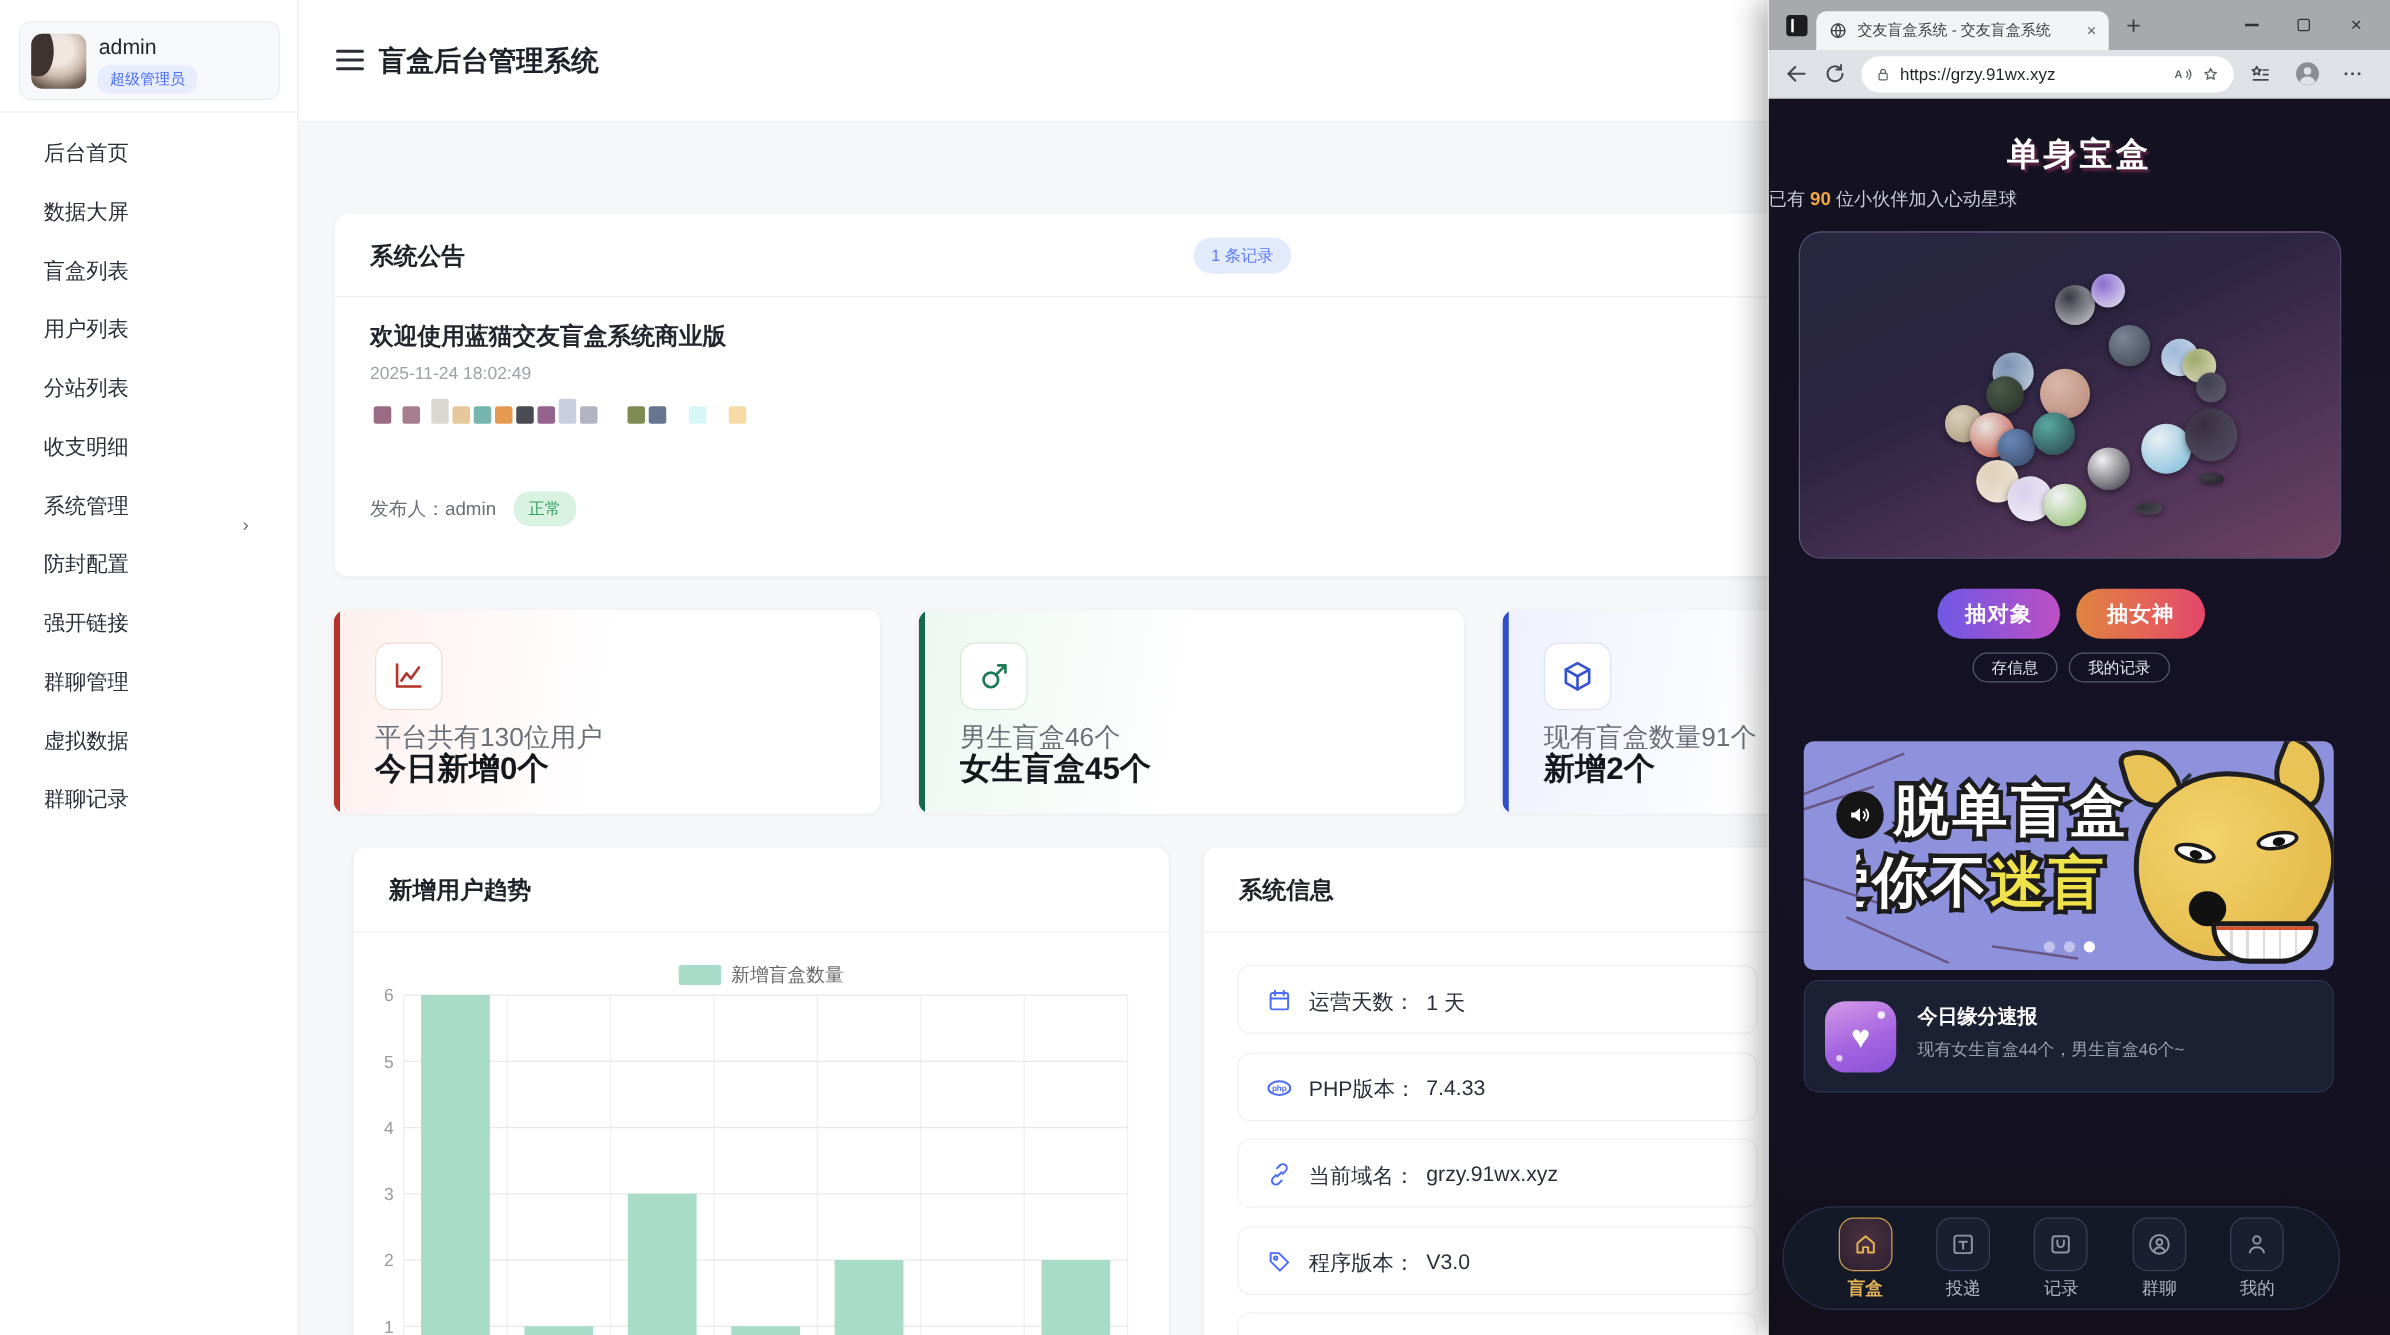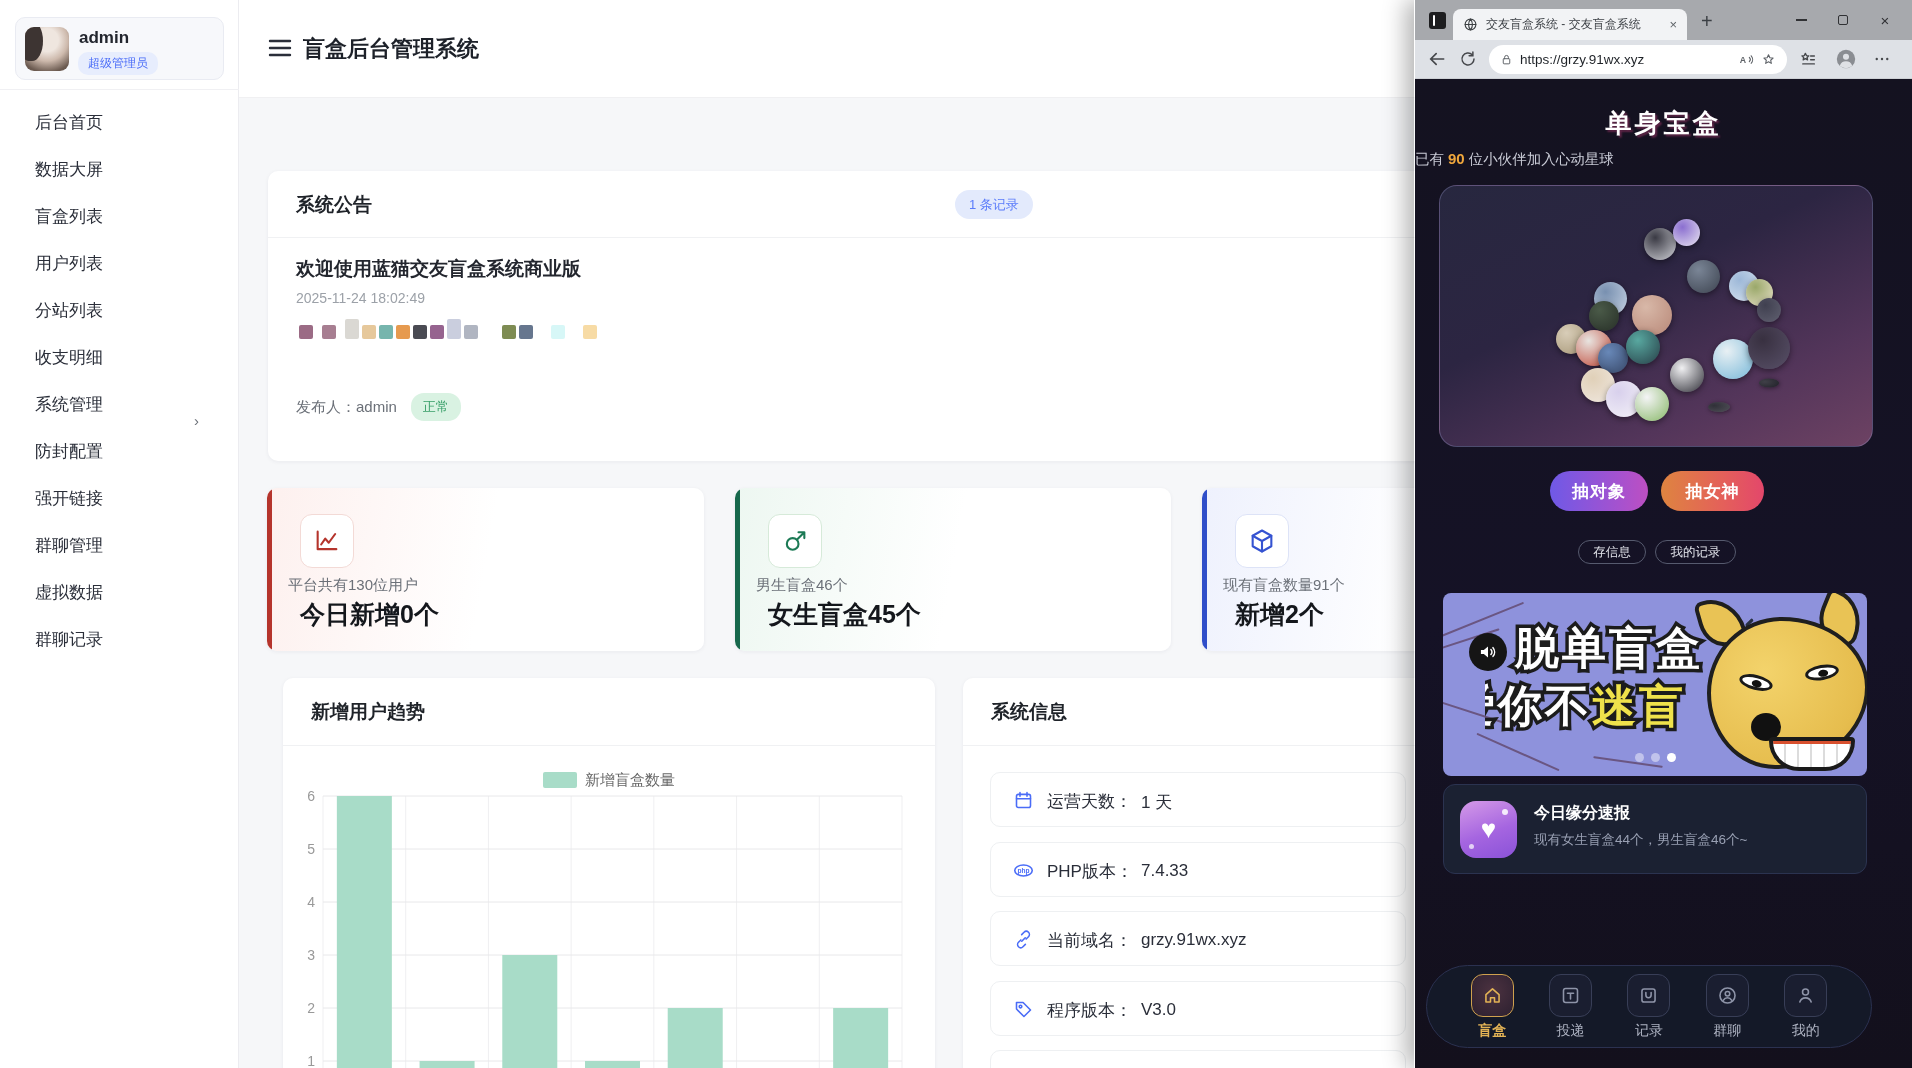--- a/index.html
+++ b/index.html
@@ -12,21 +12,21 @@
   
   .admin-header{position:absolute;left:239px;top:0;right:0;height:98px;background:#fff;border-bottom:1px solid #f0f0f2}
   .hamburger{position:absolute;left:29px;top:38px;width:24px;height:20px;color:#2a2e39;cursor:pointer}
   .admin-title{position:absolute;left:64px;top:34px;font-size:22px;font-weight:700;color:#1d2129}
 
   .sidebar{position:absolute;left:0;top:0;width:239px;height:1068px;background:#fff;border-right:1px solid #ececf0;z-index:2}
   .user-card{position:absolute;left:15px;top:17px;width:209px;height:63px;background:#f7f8fb;border:1px solid #e9ebf2;border-radius:10px;cursor:pointer}
   .avatar{position:absolute;left:9px;top:9px;width:44px;height:44px;border-radius:9px;
           background:radial-gradient(circle at 50% 30%,#efe6df 0 30%,#cdb9ac 55%,#6b5a50 85%);overflow:hidden}
   .avatar::after{content:"";position:absolute;left:-4px;top:-6px;width:22px;height:40px;background:#3d3432;border-radius:0 60% 60% 40%}
-  .user-name{position:absolute;left:63px;top:10px;font-size:17px;font-weight:700;color:#23262e}
+  .user-name{position:absolute;left:63px;top:10px;font-size:17px;font-weight:400;color:#23262e}
   .role-badge{position:absolute;left:62px;top:34px;font-size:12px;color:#4a6cf8;background:#e7edfd;border-radius:10px;padding:3px 10px}
   .side-sep{position:absolute;left:0;top:89px;width:239px;height:1px;background:#f0f0f3}
   #side-nav{position:absolute;left:0;top:99px;width:239px}
   .side-item{height:47px;line-height:47px;padding-left:35px;font-size:17px;color:#2a2e39;cursor:pointer;white-space:nowrap}
   .side-chevron{position:absolute;left:194px;top:412px;font-size:15px;color:#6b7078}
 
   .card{position:absolute;background:#fff;border-radius:10px;box-shadow:0 1px 4px rgba(30,40,60,.06)}
   .card-head-title{position:absolute;left:28px;top:21px;font-size:19px;font-weight:700;color:#1f2329}
   .card-divider{position:absolute;left:0;right:0;height:1px;background:#f0f1f3}
 
@@ -37,21 +37,21 @@
   .post-date{position:absolute;left:28px;top:119px;font-size:14px;color:#9ca1a8}
   #thumbs{position:absolute;left:28px;top:146px;height:22px;display:flex;align-items:flex-end}
   .thumb{display:inline-block;border-radius:2px}
   .publisher{position:absolute;left:28px;top:222px;font-size:15px;color:#6b7078;display:flex;align-items:center;gap:14px}
   .status-badge{font-size:13px;color:#3aa06a;background:#d9f2e2;border-radius:13px;padding:5px 12px}
 
   .stat-card{position:absolute;top:488px;height:163px;background:#fff;border-radius:10px;box-shadow:0 1px 4px rgba(30,40,60,.06);overflow:hidden;cursor:pointer}
   .stat-accent{position:absolute;left:0;top:0;bottom:0;width:5px;border-radius:5px 0 0 5px}
   .stat-iconbox{position:absolute;left:33px;top:26px;width:54px;height:54px;border-radius:12px;background:#fff;display:flex;align-items:center;justify-content:center}
   .stat-iconbox .ico{width:28px;height:28px}
-  .stat-small{position:absolute;left:21px;top:88px;font-size:15px;color:#6b7078}
+  .stat-small{position:absolute;left:33px;top:88px;font-size:21px;color:#6b7078}
   .stat-big{position:absolute;left:33px;top:110px;font-size:25px;font-weight:700;color:#14171c}
 
   .chart-card{left:283px;top:678px;width:652px;height:470px}
   .sys-card{left:963px;top:678px;width:470px;height:470px}
   .sys-row{position:absolute;left:27px;width:416px;height:55px;border:1px solid #eef0f2;border-radius:10px;background:#fff;cursor:default}
   .sys-row .ico{position:absolute;left:22px;top:17px;width:21px;height:21px;color:#4a6cf7}
   .sys-label{position:absolute;left:56px;top:17px;font-size:17px;font-weight:400;color:#2a2e39}
   .sys-value{position:absolute;left:150px;top:18px;font-size:17px;color:#2a2e39}
 
   
@@ -88,21 +88,21 @@
 
   .sphere{position:absolute;left:24px;top:106px;width:434px;height:262px;border-radius:18px;
           border:1px solid rgba(150,150,200,.35);overflow:hidden;
           background:linear-gradient(155deg,#27273f 0%,#2c2542 40%,#53355a 75%,#6d4263 100%)}
   .av{position:absolute;border-radius:50%;box-shadow:0 2px 6px rgba(0,0,0,.45)}
 
   .btn-main{position:absolute;top:392px;height:40px;border:none;border-radius:20px;color:#fff;
             font-size:17px;font-weight:700;font-family:inherit;cursor:pointer;letter-spacing:1px}
   .btn-draw{left:135px;width:98px;background:linear-gradient(90deg,#6f59e6,#a552cf 70%,#bd4fc2)}
   .btn-goddess{left:246px;width:103px;background:linear-gradient(90deg,#de8440,#e4605a 60%,#e3476b)}
-  .btn-ghost{position:absolute;top:461px;height:24px;background:transparent;border:1px solid #565a6e;border-radius:12px;
+  .btn-ghost{position:absolute;top:443px;height:24px;background:transparent;border:1px solid #565a6e;border-radius:12px;
              color:#e3e5ec;font-size:12.5px;font-family:Liberation Mono, monospace;cursor:pointer}
   .btn-save{left:163px;width:68px}
   .btn-records{left:240px;width:81px}
 
   .banner{position:absolute;left:28px;top:514px;width:424px;height:183px;border-radius:8px;overflow:hidden;
           background:#8e92dc;cursor:pointer}
   .sl{position:absolute;height:2px;background:rgba(70,25,40,.5);border-radius:1px}
   .speaker{position:absolute;left:26px;top:40px;width:38px;height:38px;background:#151515;border-radius:50%;
            display:flex;align-items:center;justify-content:center}
   .speaker .ico{width:20px;height:20px}

